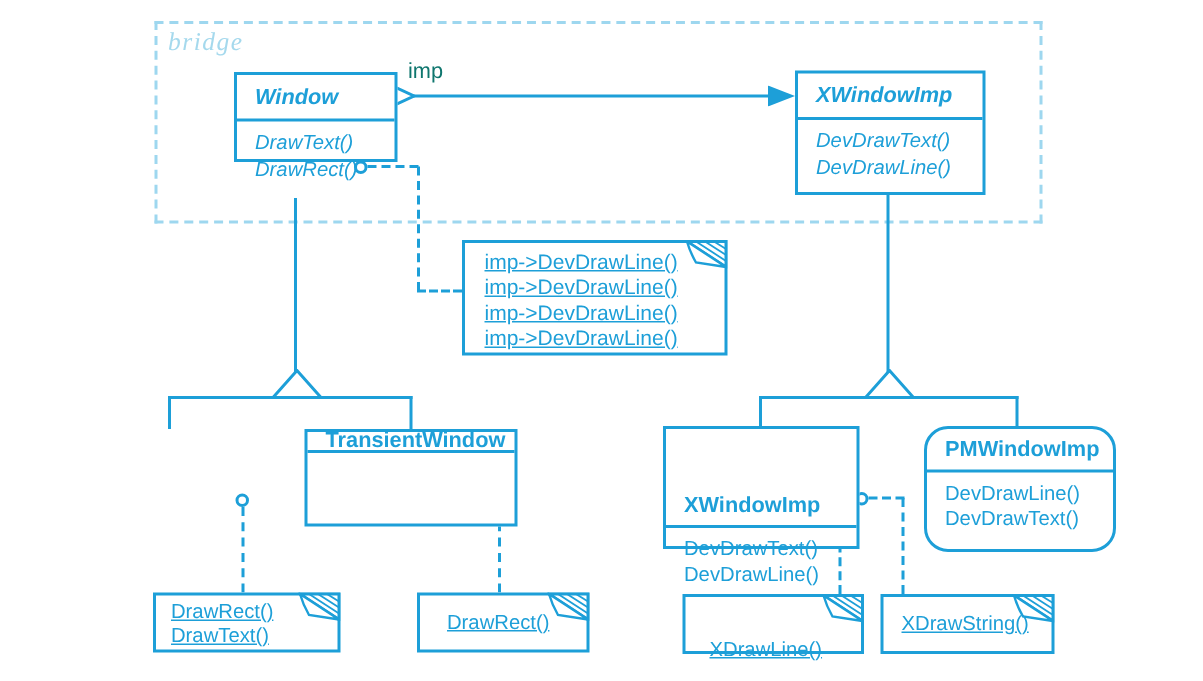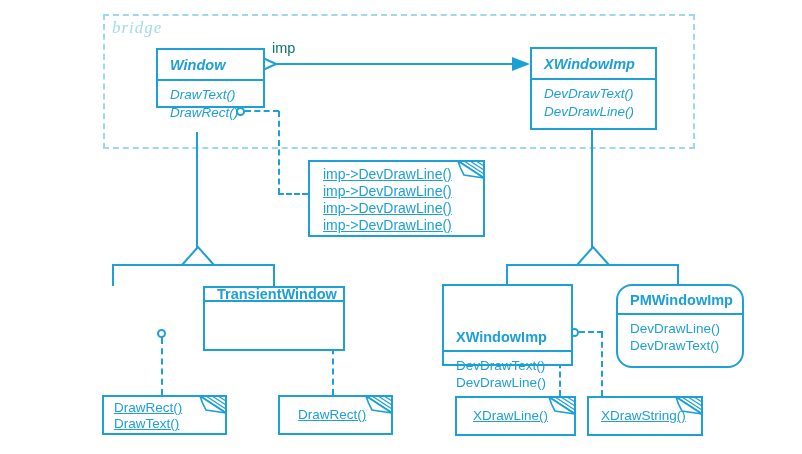--- a/index.html
+++ b/index.html
@@ -168,21 +168,21 @@
   </div>
 
   <div class="note" style="left:455px;top:396px;width:121px;height:40px;">
     <svg class="dogear" width="28" height="19" viewBox="0 0 28 19">
       <polygon points="1,1 27,1 27,18" fill="#ffffff" stroke="#1d9fd8" stroke-width="2"></polygon>
       <line x1="7" y1="1" x2="27" y2="14" stroke="#1d9fd8" stroke-width="1.2"></line>
       <line x1="13" y1="1" x2="27" y2="10" stroke="#1d9fd8" stroke-width="1.2"></line>
       <line x1="19" y1="1" x2="27" y2="6" stroke="#1d9fd8" stroke-width="1.2"></line>
       <path d="M1,1 L27,18 L7,15 Q3,8 1,1 Z" fill="#ffffff" stroke="#1d9fd8" stroke-width="1.6"></path>
     </svg>
-    <div class="note-lines" style="padding:0 0 0 16px;line-height:36px;">
+    <div class="note-lines" style="padding:17px 0 0 16px;line-height:36px;">
       <div>XDrawLine()</div>
     </div>
   </div>
 
   <div class="note" style="left:587px;top:396px;width:116px;height:40px;">
     <svg class="dogear" width="28" height="19" viewBox="0 0 28 19">
       <polygon points="1,1 27,1 27,18" fill="#ffffff" stroke="#1d9fd8" stroke-width="2"></polygon>
       <line x1="7" y1="1" x2="27" y2="14" stroke="#1d9fd8" stroke-width="1.2"></line>
       <line x1="13" y1="1" x2="27" y2="10" stroke="#1d9fd8" stroke-width="1.2"></line>
       <line x1="19" y1="1" x2="27" y2="6" stroke="#1d9fd8" stroke-width="1.2"></line>

